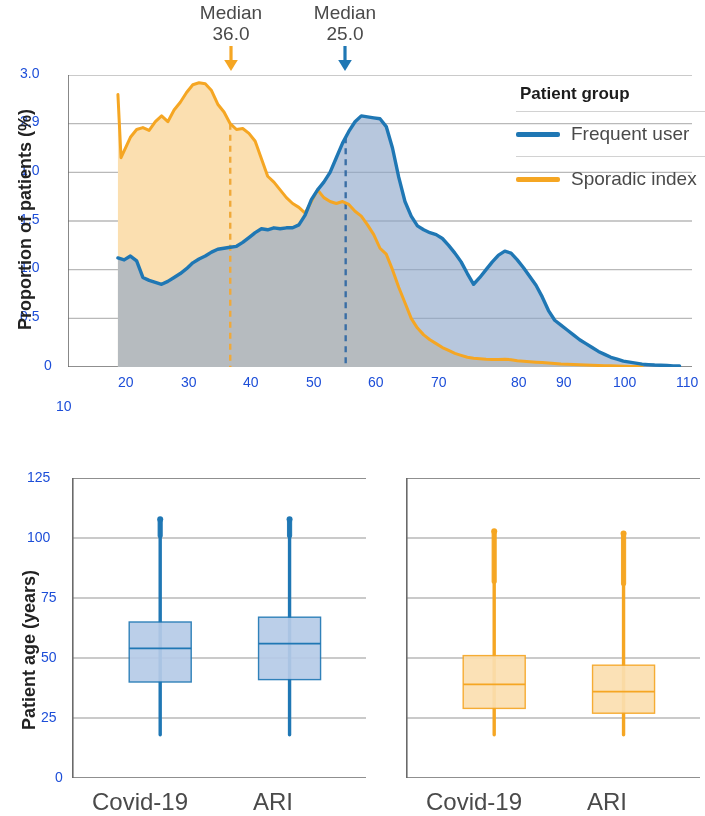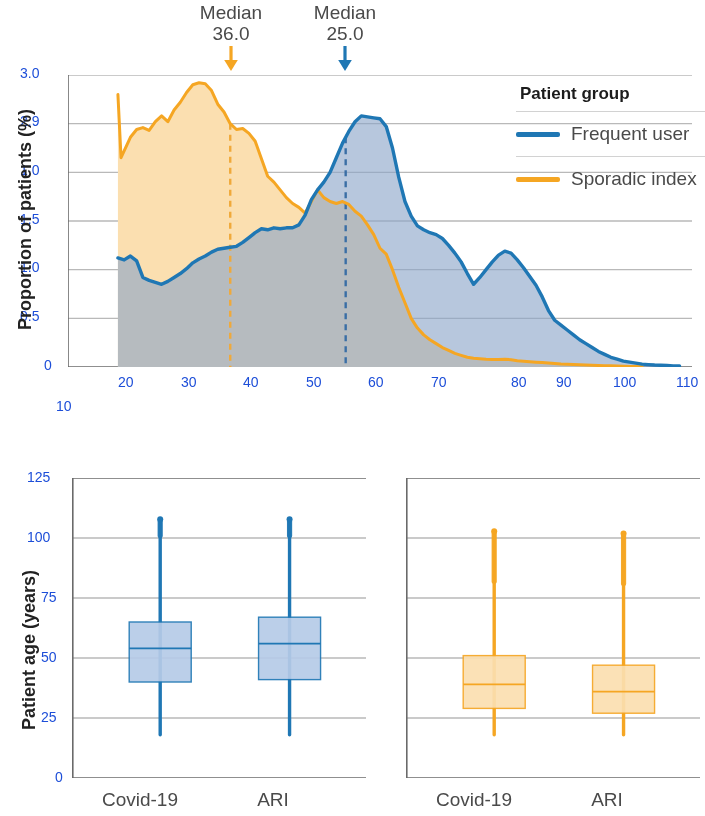--- a/index.html
+++ b/index.html
@@ -43,21 +43,21 @@
     height:44px;border-top:1px solid #d2d2d2;
   }
   #legend .lg-swatch{width:44px;height:5px;border-radius:2px;flex:0 0 auto;}
   #legend .lg-text{font-size:19px;color:#4a4a4a;white-space:nowrap;}
 
   
   #box-section{position:absolute;left:0;top:450px;width:705px;height:366px;}
   .box-panel{position:absolute;top:28px;height:300px;}
   .box-panel svg{display:block;}
   .cat-lbl{
-    position:absolute;font-size:19px;color:#4a4a4a;
+    position:absolute;font-size:24px;color:#4a4a4a;
     text-align:center;white-space:nowrap;line-height:1;
   }
 </style>
 </head>
 <body>
 
 <div id="root">
 
   <div id="density-panel">
 

